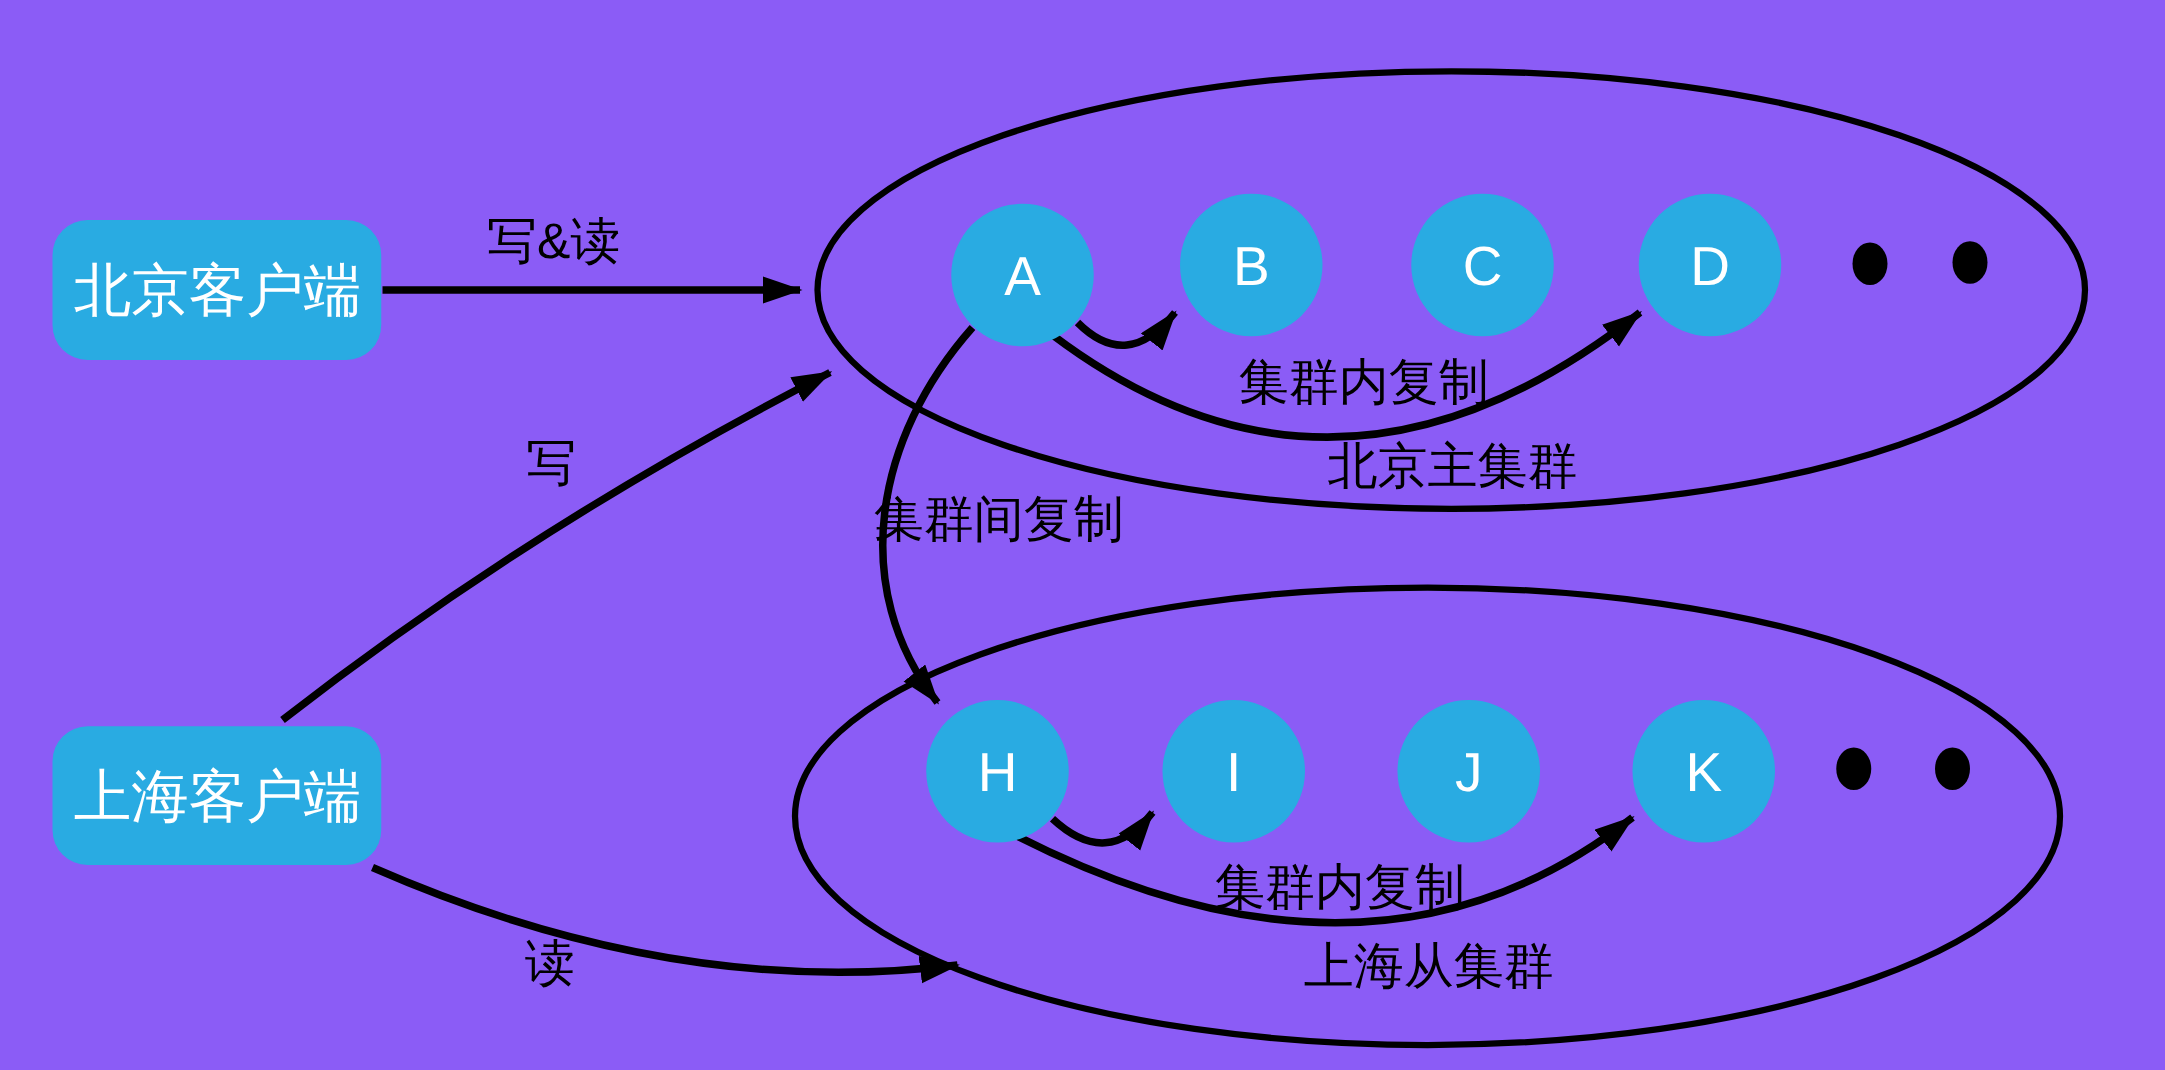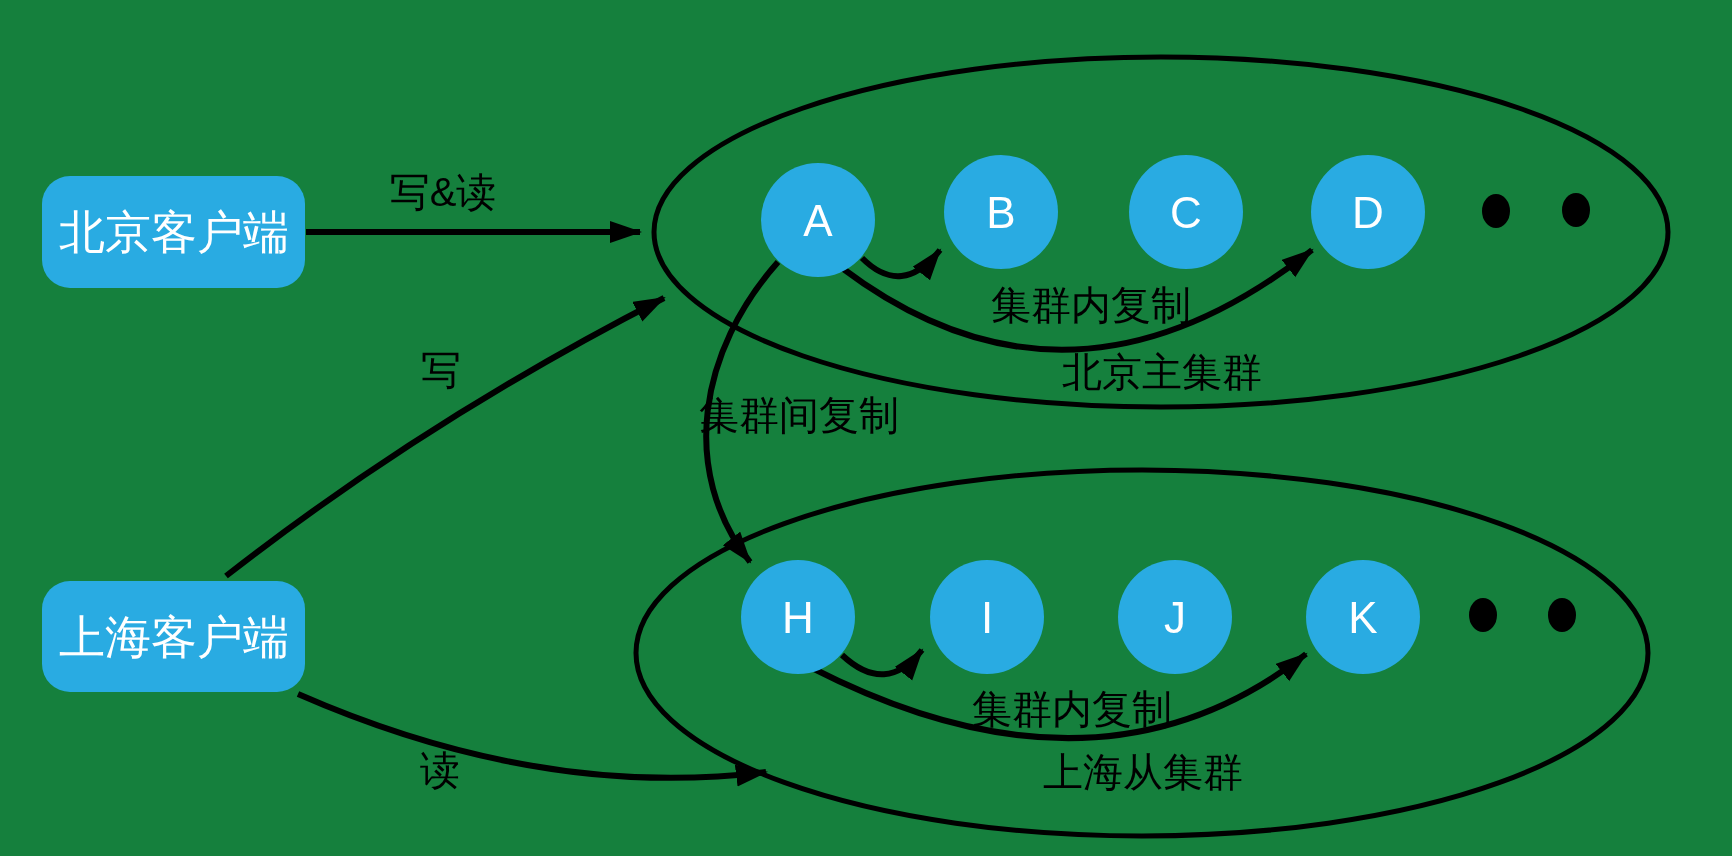--- a/index.html
+++ b/index.html
@@ -5,21 +5,21 @@
   html, body {
     margin: 0;
     padding: 0;
     background: #ffffff;
     font-family: "Liberation Sans", sans-serif;
   }
   .stage {
     position: relative;
     width: 1732px;
     height: 856px;
-    background: #15803d;
+    background: #8b5cf6;
     overflow: hidden;
   }
   svg { display: block; }
   .edge {
     fill: none;
     stroke: #000000;
     stroke-width: 6;
     stroke-linecap: butt;
   }
   .cluster-ellipse {

